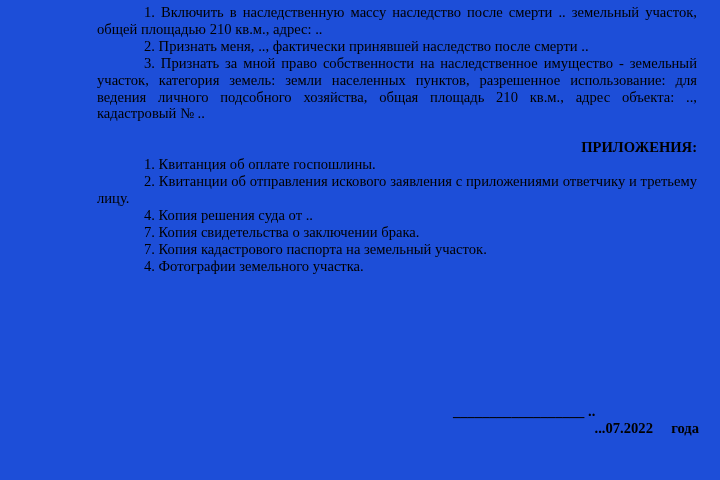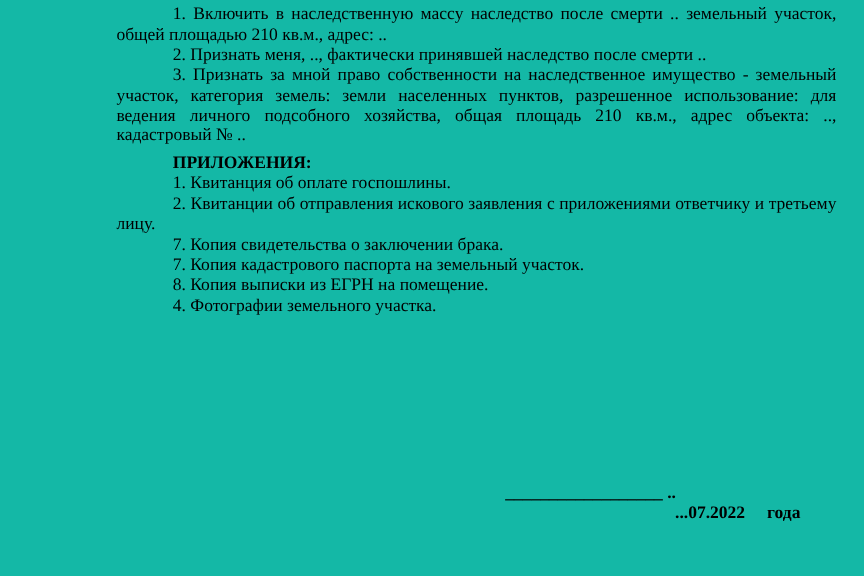--- a/index.html
+++ b/index.html
@@ -4,46 +4,46 @@
 <style>
   html, body {
     margin: 0;
     padding: 0;
     background: #ffffff;
   }
   .page {
     position: relative;
     width: 720px;
     height: 480px;
-    background: #14b8a6;
+    background: #1d4ed8;
     color: #000000;
     font-family: "Liberation Serif", "DejaVu Serif", serif;
     overflow: hidden;
   }
   .content {
     position: absolute;
     left: 97px;
     top: 4px;
     width: 600px;
     font-size: 14.6px;
     line-height: 16.9px;
   }
   .para {
     margin: 0;
     text-align: justify;
     text-indent: 47px;
   }
   .attachments-heading {
     font-weight: bold;
-    margin-top: 6px;
-    text-align: left;
+    margin-top: 17px;
+    text-align: right;
   }
   .signature {
     position: absolute;
-    left: 421px;
+    left: 453px;
     top: 403px;
     width: 246px;
     font-size: 14.6px;
     line-height: 16.9px;
     font-weight: bold;
   }
   .sig-line {
     white-space: pre;
     text-align: left;
   }
@@ -60,23 +60,23 @@
   <div class="content">
 
     <p class="para">1. Включить в наследственную массу наследство после смерти .. земельный участок, общей площадью 210 кв.м., адрес: ..</p>
     <p class="para">2. Признать меня, .., фактически принявшей наследство после смерти ..</p>
     <p class="para">3. Признать за мной право собственности на наследственное имущество - земельный участок, категория земель: земли населенных пунктов, разрешенное использование: для ведения личного подсобного хозяйства, общая площадь 210 кв.м., адрес объекта: .., кадастровый № ..</p>
 
     <p class="para attachments-heading">ПРИЛОЖЕНИЯ:</p>
 
     <p class="para">1. Квитанция об оплате госпошлины.</p>
     <p class="para">2. Квитанции об отправления искового заявления с приложениями ответчику и третьему лицу.</p>
+    <p class="para">4. Копия решения суда от ..</p>
     <p class="para">7. Копия свидетельства о заключении брака.</p>
     <p class="para">7. Копия кадастрового паспорта на земельный участок.</p>
-    <p class="para">8. Копия выписки из ЕГРН на помещение.</p>
     <p class="para">4. Фотографии земельного участка.</p>
 
   </div>
 
   <div class="signature">
     <div class="sig-line">__________________ ..</div>
     <div class="sig-date">...07.2022     года</div>
   </div>
 
 </div>

